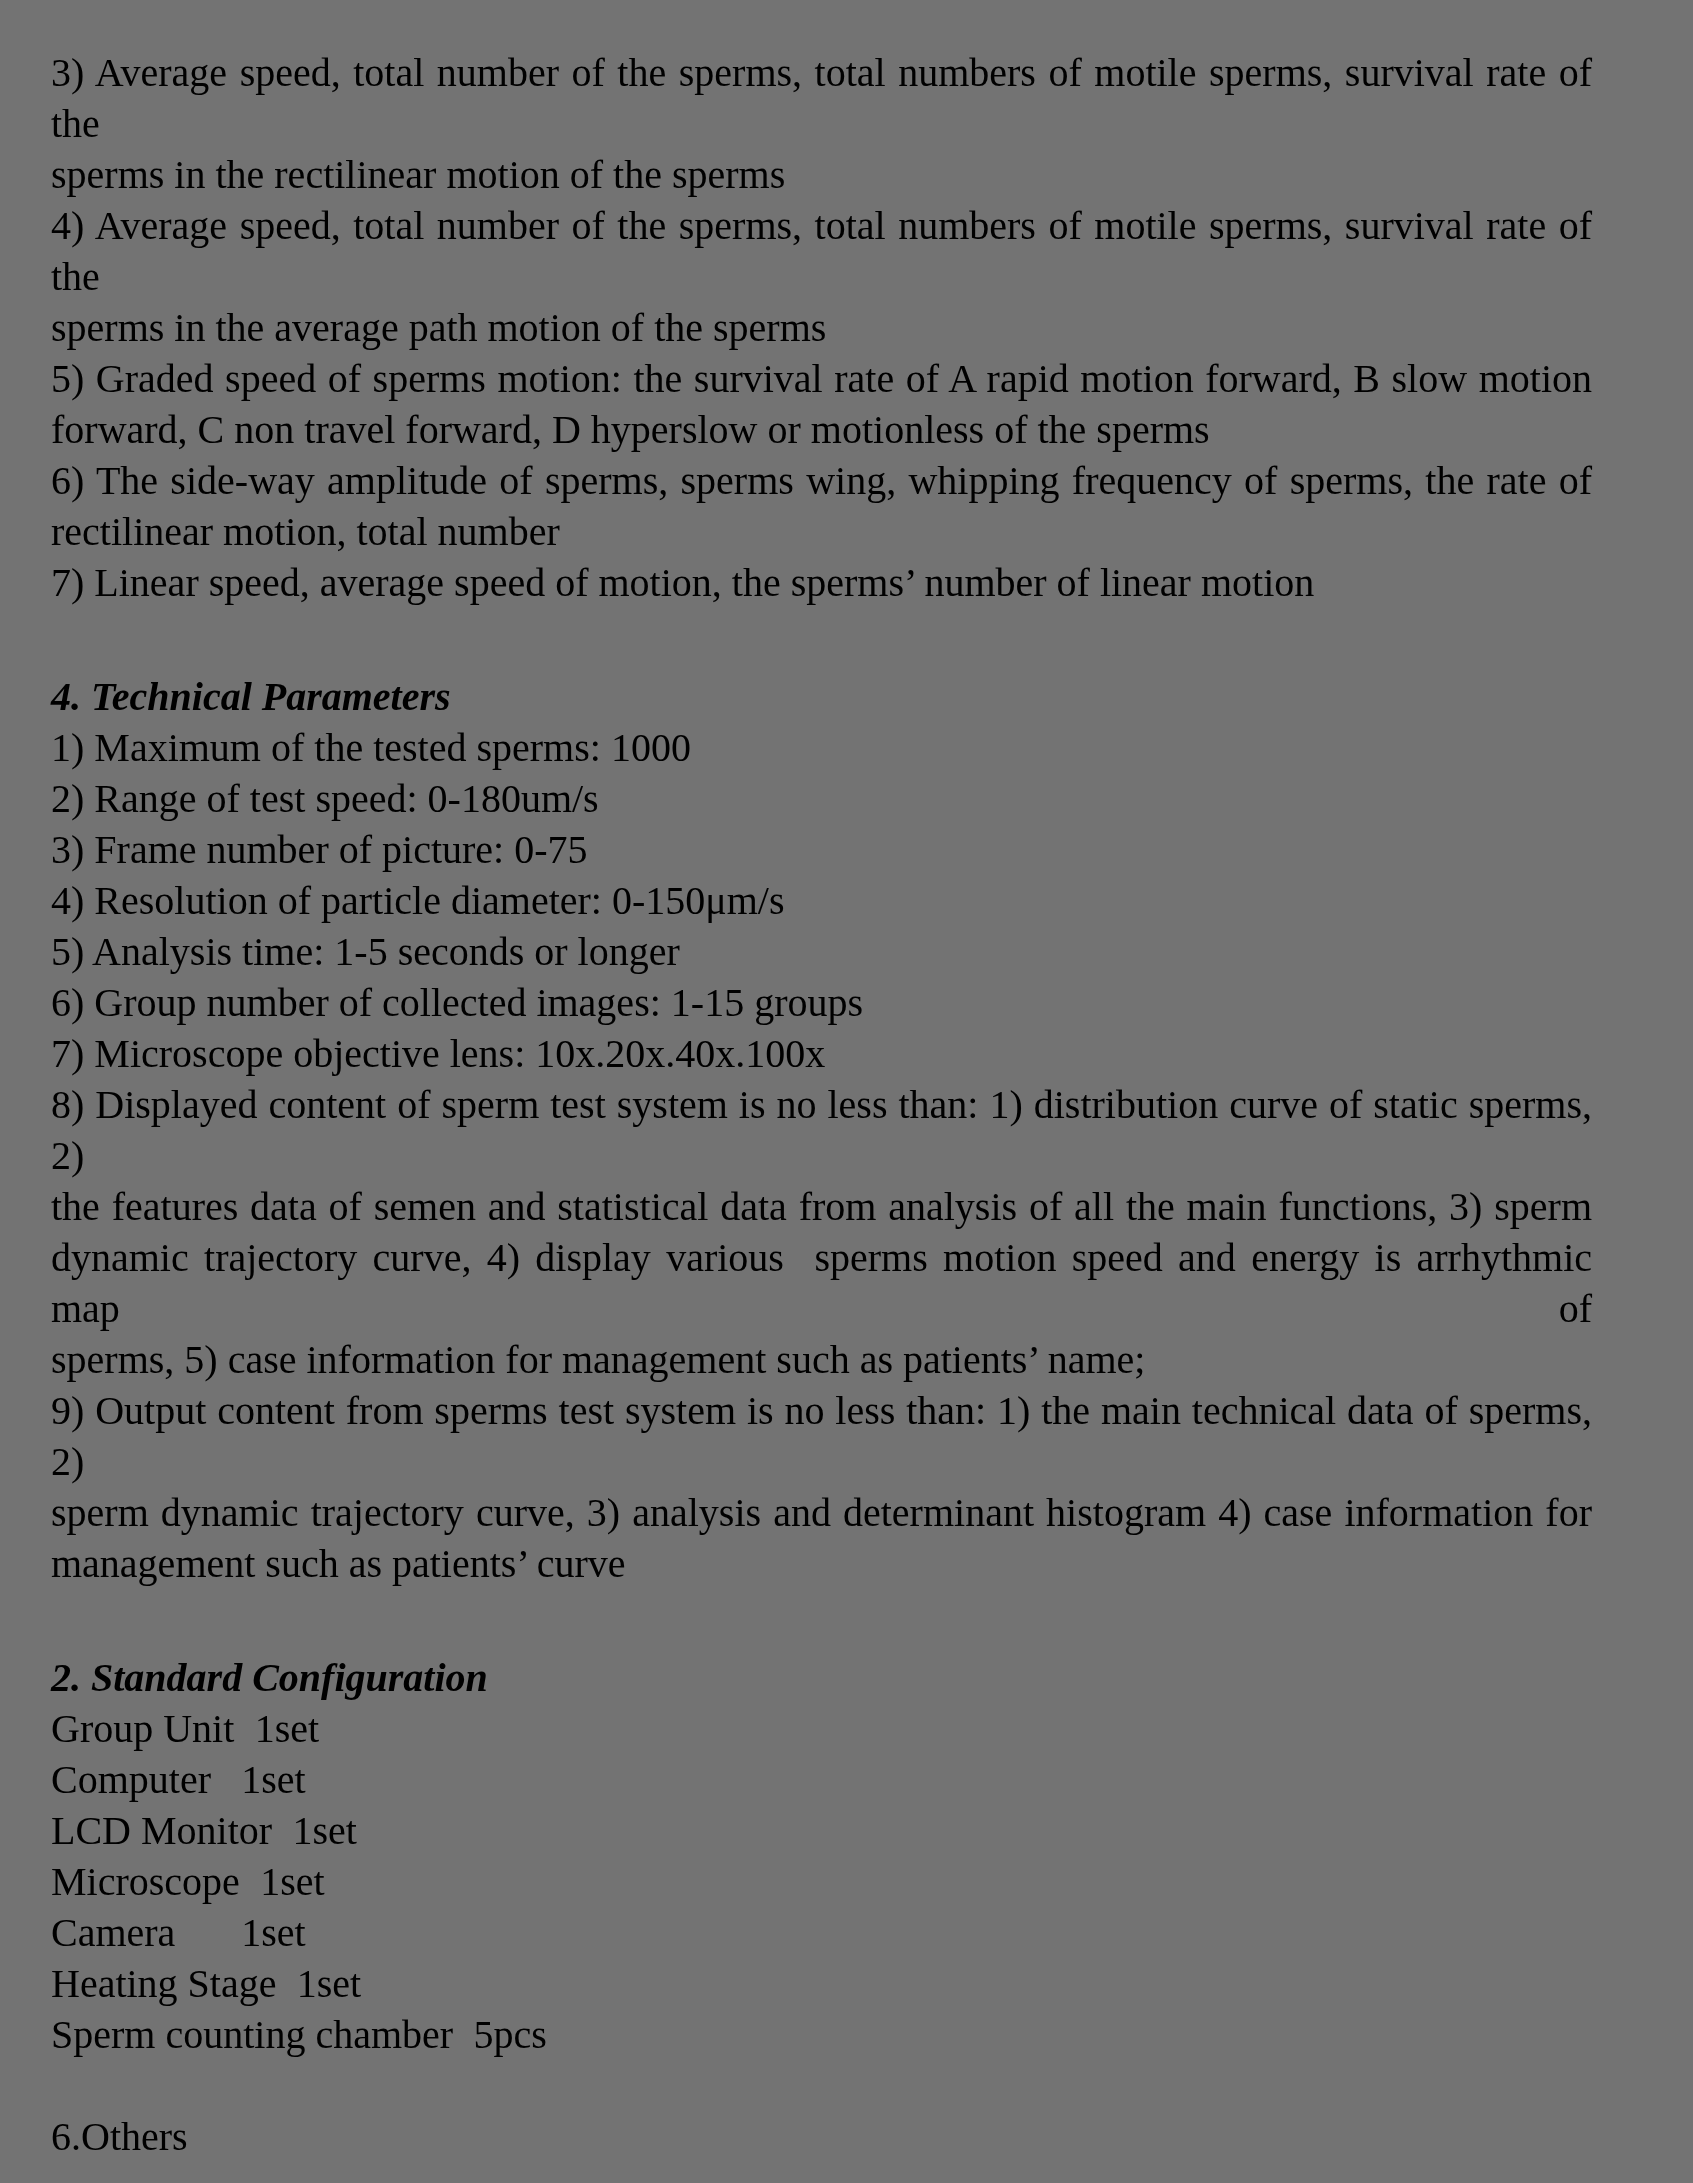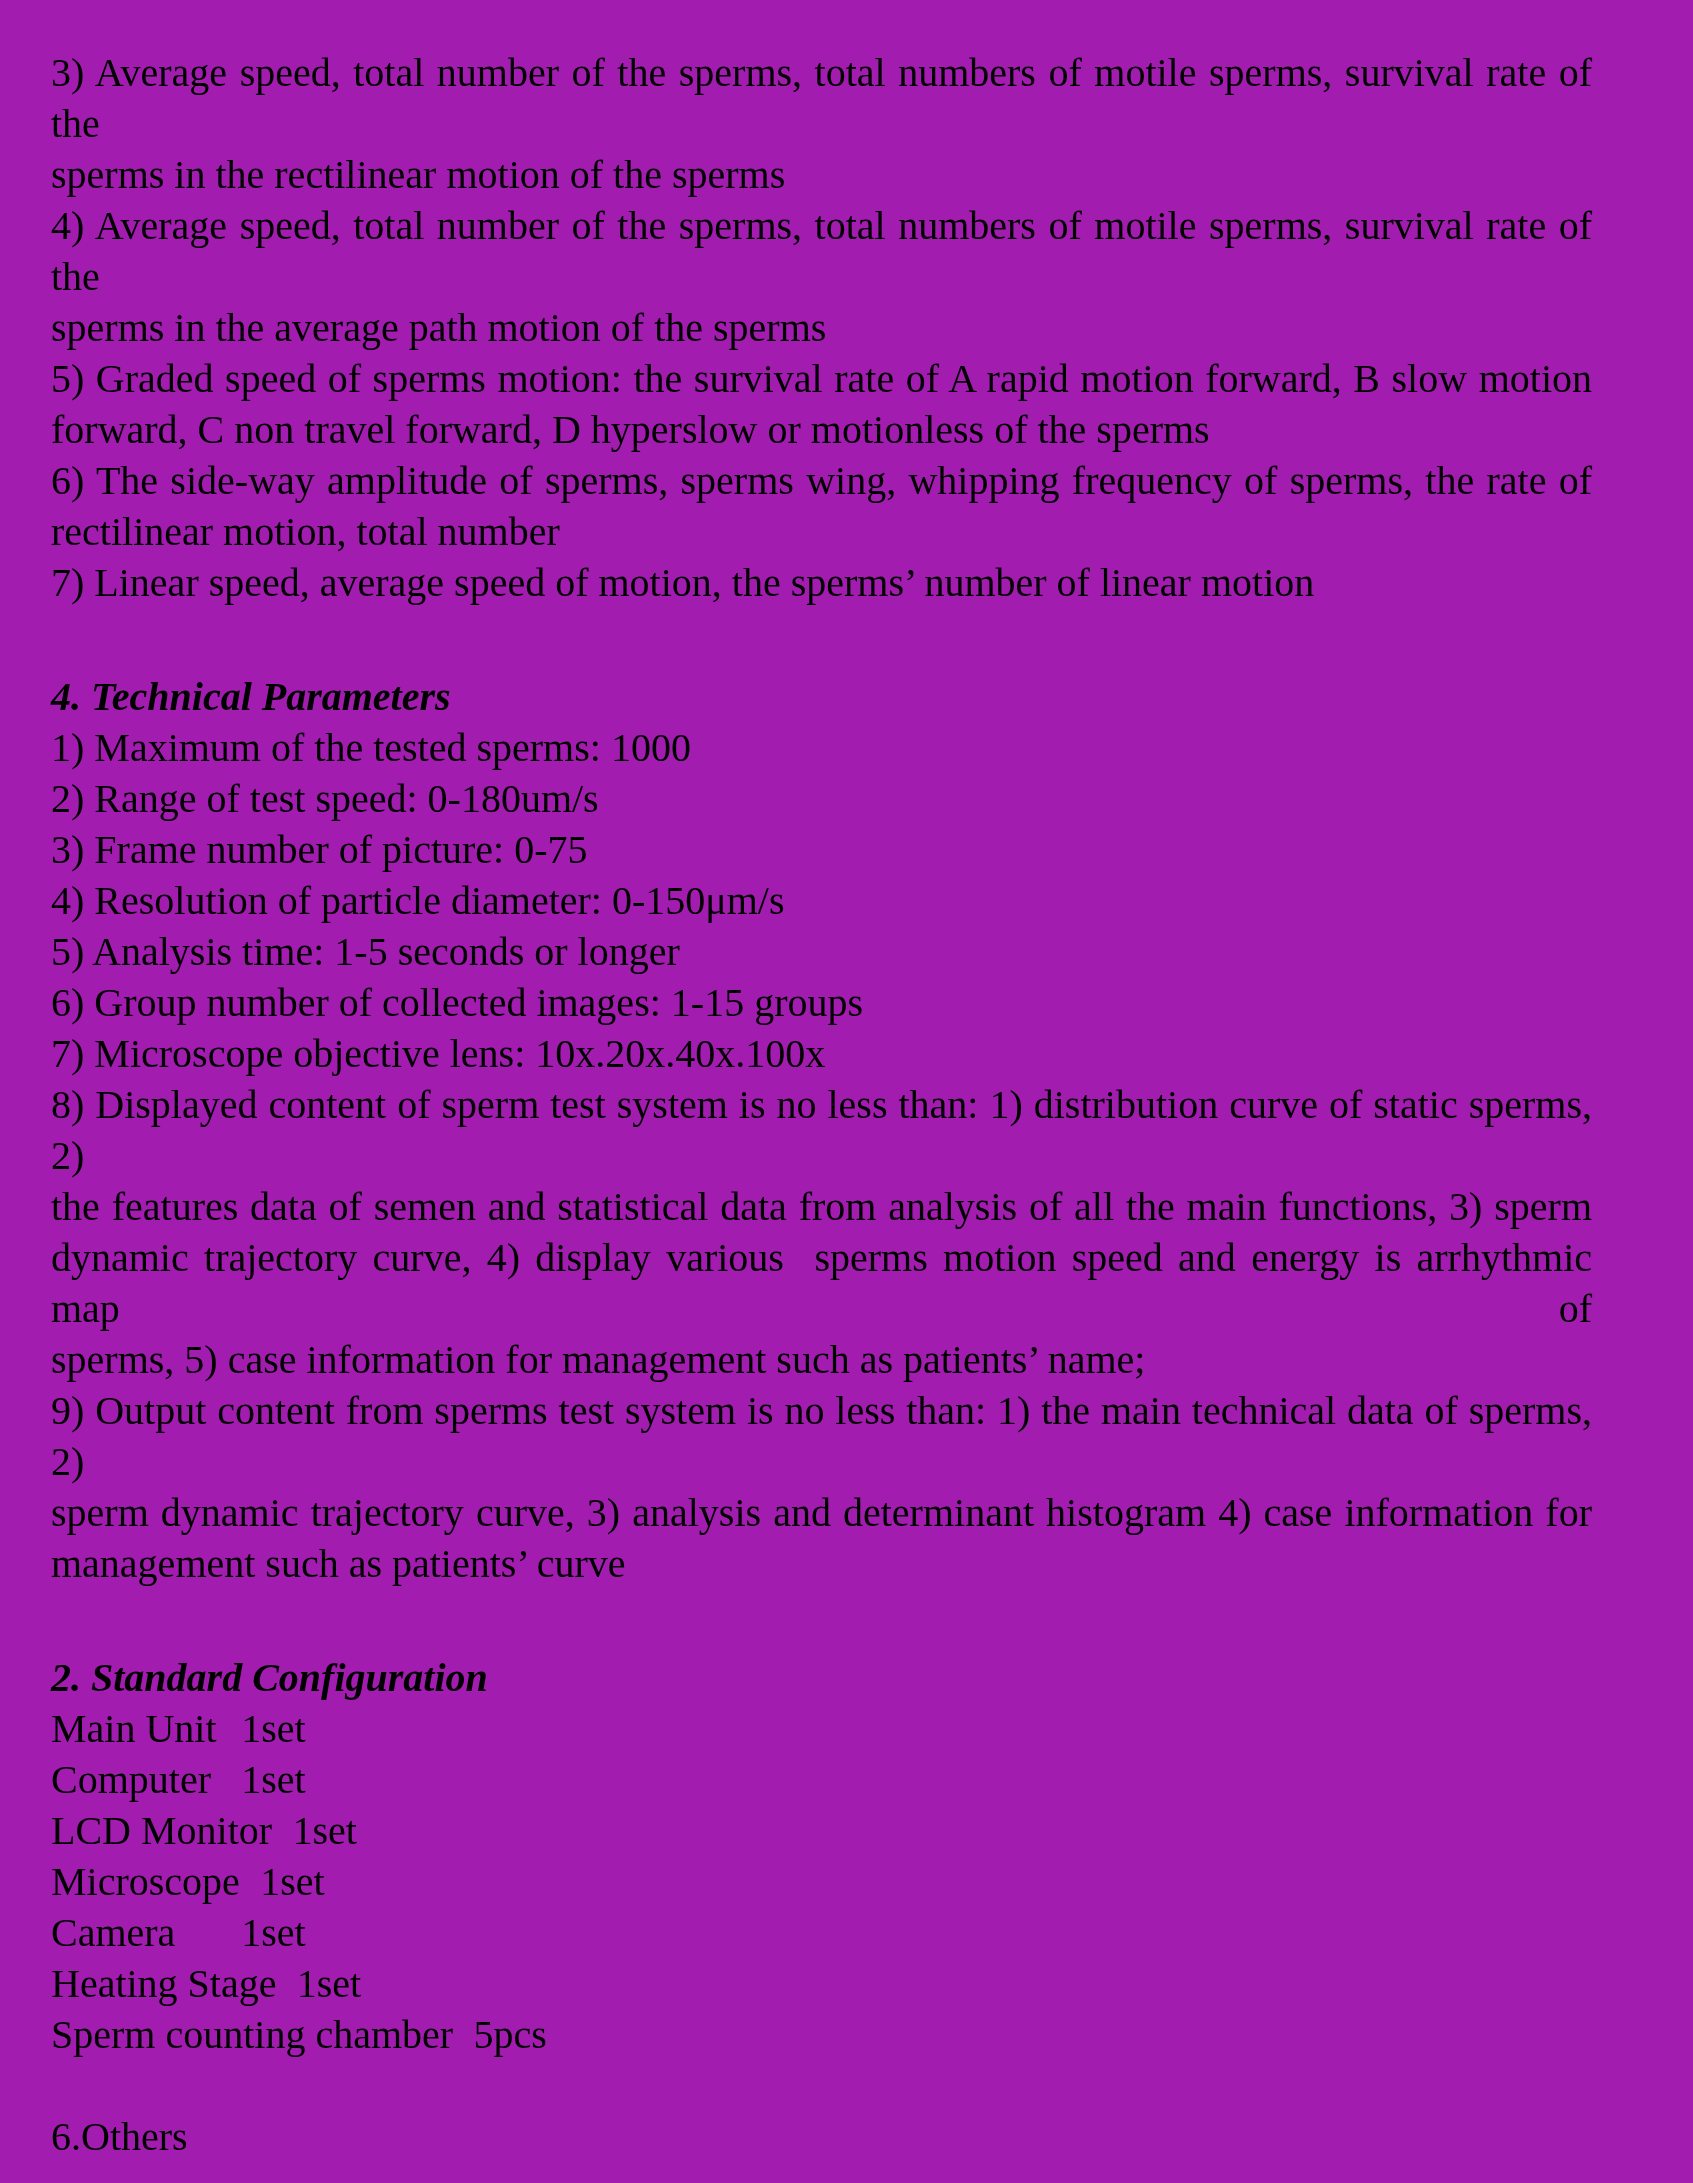--- a/index.html
+++ b/index.html
@@ -1,20 +1,20 @@
 <!DOCTYPE html>
 <html style="font-size:13.6px"><head>
 <meta charset="utf-8">
 <style>
   html, body { margin: 0; padding: 0; background: #888; }
   .page {
     width: 1694px;
     height: 2183px;
     margin: 0 auto;
-    background: #a21caf;
+    background: #737373;
     color: #000000;
     font-family: "Liberation Serif", "DejaVu Serif", serif;
     font-size: 40px;
     line-height: 51px;
     overflow: hidden;
     position: relative;
   }
   .flow {
     padding: 47px 102px 0 51px;
   }
@@ -64,21 +64,21 @@
       <div class="ln">7) Microscope objective lens: 10x.20x.40x.100x</div>
       <div class="ln j">8) Displayed content of sperm test system is no less than: 1) distribution curve of static sperms, 2)</div>
       <div class="ln j">the features data of semen and statistical data from analysis of all the main functions, 3) sperm</div>
       <div class="ln j">dynamic trajectory curve, 4) display various&nbsp; sperms motion speed and energy is arrhythmic map of</div>
       <div class="ln">sperms, 5) case information for management such as patients’ name;</div>
       <div class="ln j">9) Output content from sperms test system is no less than: 1) the main technical data of sperms, 2)</div>
       <div class="ln j">sperm dynamic trajectory curve, 3) analysis and determinant histogram 4) case information for</div>
       <div class="ln">management such as patients’ curve</div>
       <div class="ln blank"></div>
       <div class="ln h">2. Standard Configuration</div>
-      <div class="ln"><span class="cfg-name">Main Unit</span><span class="cfg-qty">1set</span></div>
+      <div class="ln"><span class="cfg-name">Group Unit</span><span class="cfg-qty">1set</span></div>
       <div class="ln"><span class="cfg-name">Computer</span><span class="cfg-qty">1set</span></div>
       <div class="ln"><span class="cfg-name">LCD Monitor</span><span class="cfg-qty">1set</span></div>
       <div class="ln"><span class="cfg-name">Microscope</span><span class="cfg-qty">1set</span></div>
       <div class="ln"><span class="cfg-name">Camera</span><span class="cfg-qty">1set</span></div>
       <div class="ln"><span class="cfg-name">Heating Stage</span><span class="cfg-qty">1set</span></div>
       <div class="ln"><span class="cfg-name">Sperm counting chamber</span><span class="cfg-qty">5pcs</span></div>
       <div class="ln blank"></div>
       <div class="ln">6.Others</div>
     </div>
 </div>

